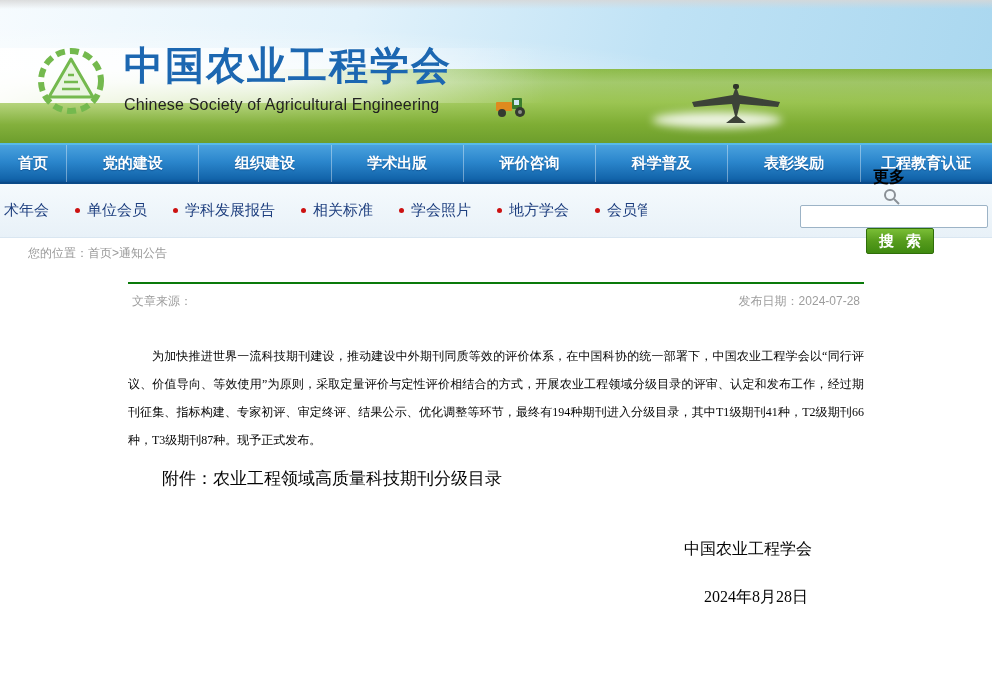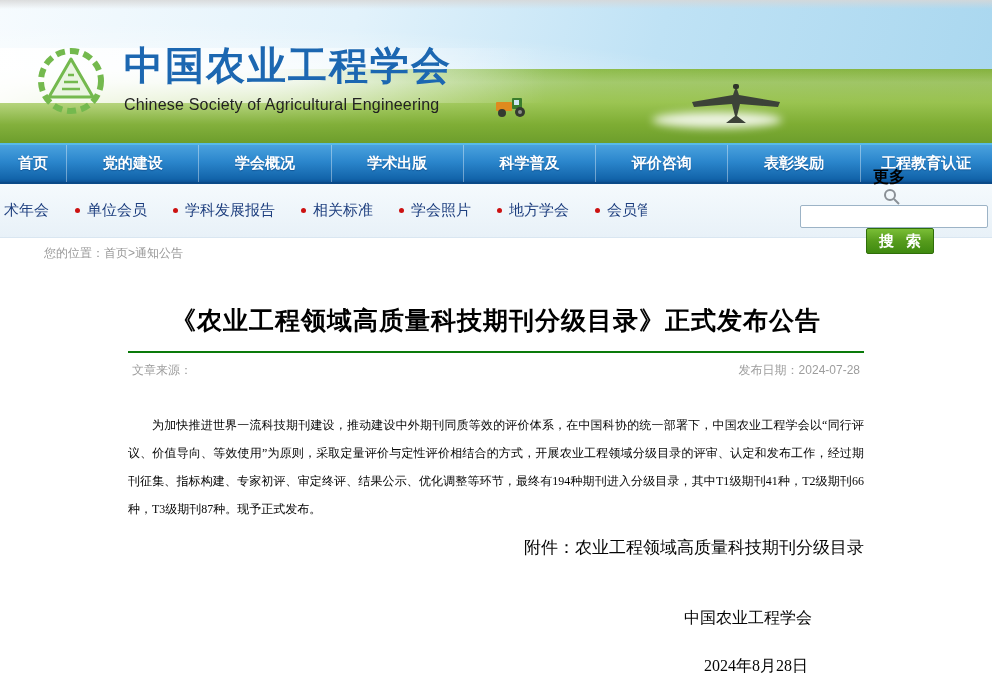--- a/index.html
+++ b/index.html
@@ -47,33 +47,33 @@
   .clip { display:inline-block; max-width:40px; overflow:hidden; white-space:nowrap; }
   .searchwrap { margin-left:auto; display:flex; align-items:center;flex-direction:column; }
   .more { font-size:16px; font-weight:bold; color:#000; cursor:pointer; margin-right:10px; white-space:nowrap; }
   .mag { margin-right:6px; }
   .search-input { width:188px; height:23px; border:1px solid #9cb3c6; background:#fff; border-radius:2px; padding:0 6px; font-size:13px; }
   .search-btn { width:68px; height:26px; margin-left:12px; border:1px solid #2f6e0a; border-radius:2px;
     background:linear-gradient(180deg,#7abe36 0%, #569c1c 50%, #3f8a10 100%);
     color:#fff; font-size:15px; font-weight:bold; letter-spacing:4px; padding-left:4px; cursor:pointer; }
 
   
-  .breadcrumb { height:30px; line-height:30px; padding-left:44px; font-size:12px; color:#999; background:#fff; }
+  .breadcrumb { height:30px; line-height:30px; padding-left:28px; font-size:12px; color:#999; background:#fff; }
   .breadcrumb a { color:#999; text-decoration:none; cursor:pointer; }
 
   
   .content { width:736px; margin:0 auto; }
   .art-title { margin-top:36px; text-align:center; font-size:25px; font-weight:bold; color:#000; letter-spacing:1px;
     font-family:"Liberation Serif","DejaVu Serif",serif; }
   .rule { height:2px; background:#0a7a0a; margin-top:14px; }
   .meta { display:flex; justify-content:space-between; margin-top:9px; font-size:12px; color:#9d9d9d; padding:0 4px; }
   .art-body { margin-top:32px; font-size:12px; line-height:28px; color:#050505; text-align:justify; text-indent:2em;
     font-family:"Liberation Serif","DejaVu Serif",serif; }
   .attach { margin-top:11px; font-size:17px; line-height:28px; color:#050505; text-indent:2em; cursor:pointer;
-    font-family:"Liberation Serif","DejaVu Serif",serif;text-align:right; }
+    font-family:"Liberation Serif","DejaVu Serif",serif; }
   .sig { margin-top:46px; text-align:right; padding-right:52px; font-size:16px; color:#050505;
     font-family:"Liberation Serif","DejaVu Serif",serif; }
   .sig-date { margin-top:27px; padding-right:4px; }
 </style>
 </head>
 <body>
 
 <div class="page">
 
   <header class="header">
@@ -102,24 +102,24 @@
       <div>
         <div class="brand-zh">中国农业工程学会</div>
         <div class="brand-en">Chinese Society of Agricultural Engineering</div>
       </div>
     </div>
   </header>
 
   <nav class="mainnav">
     <a>首页</a>
     <a>党的建设</a>
-    <a>学会概况</a>
+    <a>组织建设</a>
     <a>学术出版</a>
+    <a>评价咨询</a>
     <a>科学普及</a>
-    <a>评价咨询</a>
     <a>表彰奖励</a>
     <a>工程教育认证</a>
   </nav>
 
   <div class="subnav">
     <span class="subitem">
       <span>术年会</span>
     </span>
     <span class="subitem">
       <i class="dot"></i>
@@ -154,21 +154,20 @@
       <input class="search-input" type="text" placeholder="" style="">
       <button class="search-btn">搜 索</button>
     </div>
   </div>
 
   <div class="breadcrumb">
     <span>您的位置：</span><a>首页</a><span>&gt;</span><a>通知公告</a>
   </div>
 
   <main class="content">
-    <h1 class="art-title">《农业工程领域高质量科技期刊分级目录》正式发布公告</h1>
     <div class="rule"></div>
     <div class="meta">
       <span>文章来源：</span>
       <span><span>发布日期：</span><span>2024-07-28</span></span>
     </div>
     <p class="art-body">为加快推进世界一流科技期刊建设，推动建设中外期刊同质等效的评价体系，在中国科协的统一部署下，中国农业工程学会以“同行评议、价值导向、等效使用”为原则，采取定量评价与定性评价相结合的方式，开展农业工程领域分级目录的评审、认定和发布工作，经过期刊征集、指标构建、专家初评、审定终评、结果公示、优化调整等环节，最终有194种期刊进入分级目录，其中T1级期刊41种，T2级期刊66种，T3级期刊87种。现予正式发布。</p>
     <p class="attach">附件：农业工程领域高质量科技期刊分级目录</p>
     <div class="sig">
       <div>中国农业工程学会</div>
       <div class="sig-date">2024年8月28日</div>

